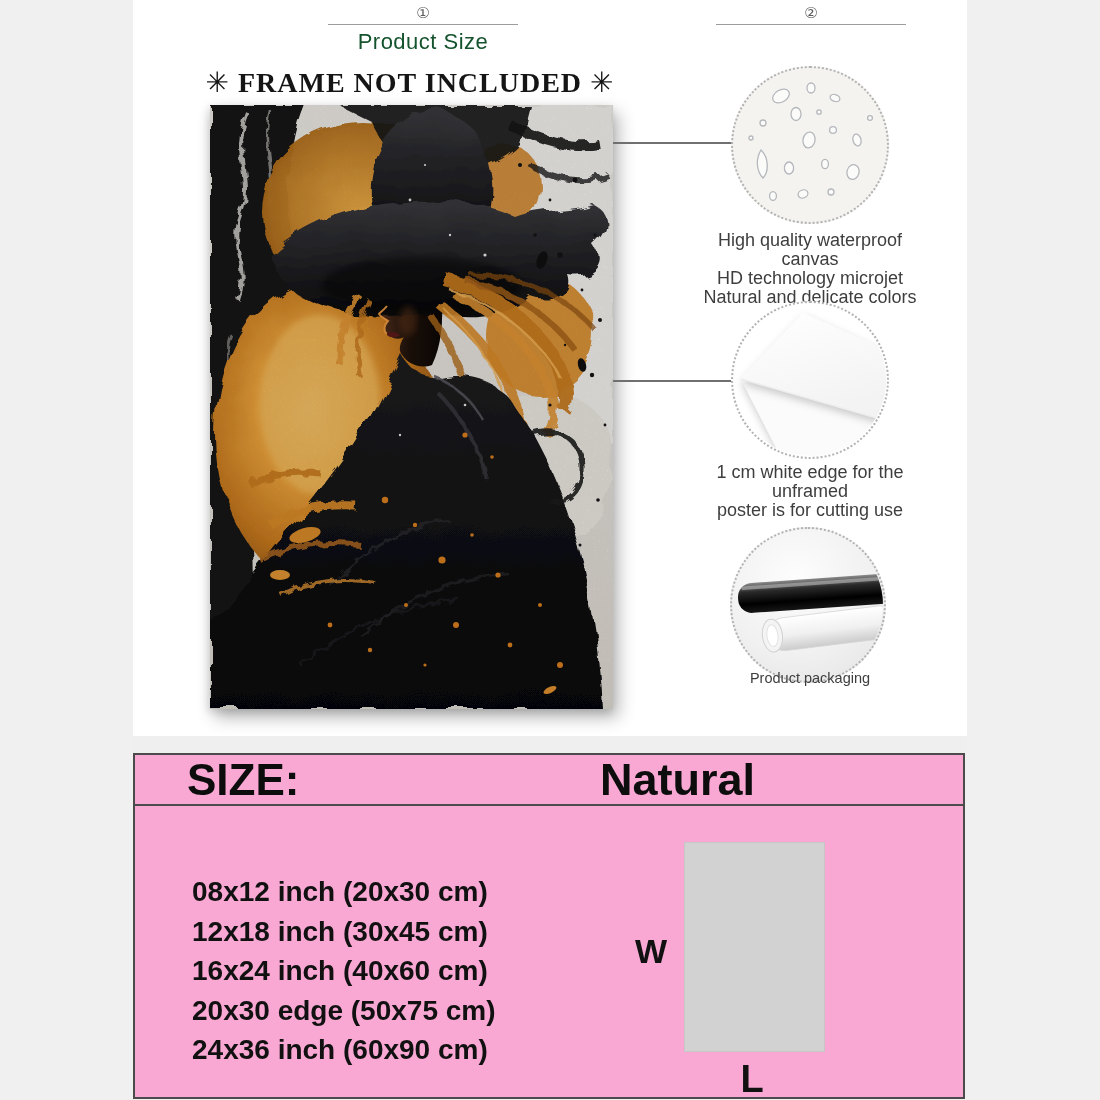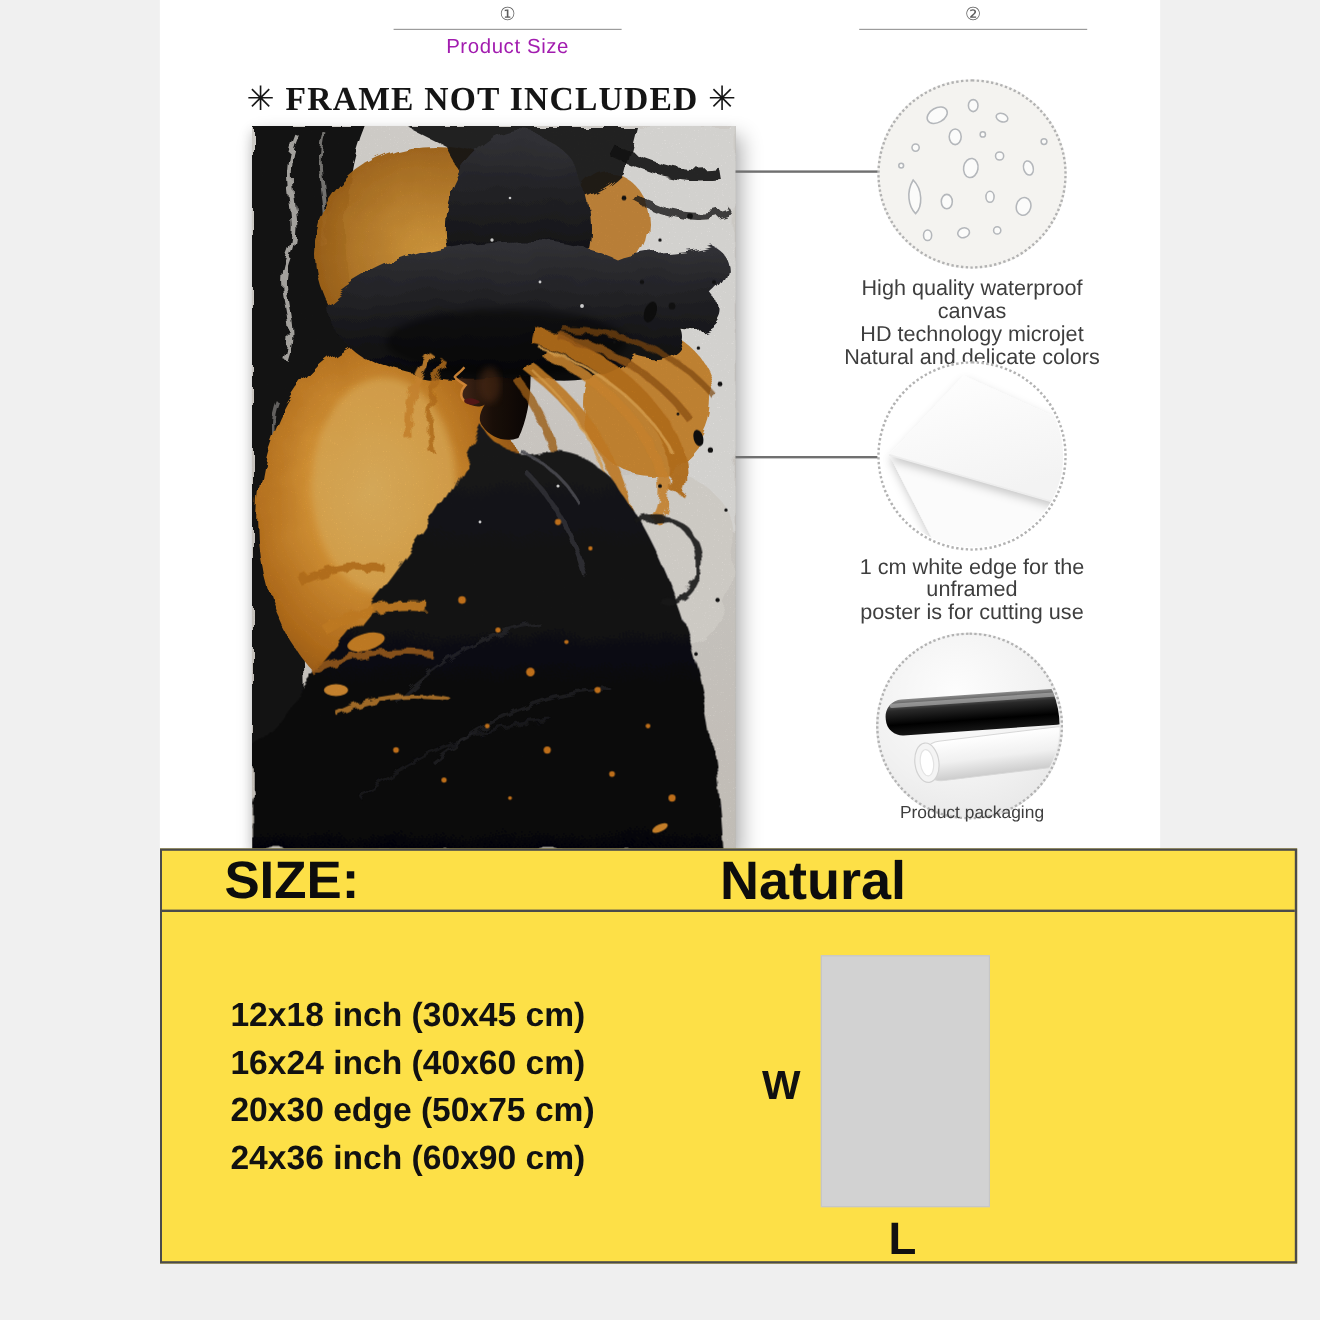--- a/index.html
+++ b/index.html
@@ -7,21 +7,21 @@
   .canvas{position:relative;width:1100px;height:1100px;background:#efefef;overflow:hidden;}
   .white-panel{position:absolute;left:133px;top:0;width:834px;height:736px;background:#ffffff;}
   .strip{position:absolute;top:0;width:133px;height:1100px;background:#f0f0f0;}
   .strip.left{left:0;}
   .strip.right{left:967px;}
 
   
   .sec-head{position:absolute;width:190px;text-align:center;}
   .sec-head .line-wrap{border-bottom:1px solid #9c9c9c;padding-bottom:1px;}
   .sec-num{font-size:15px;color:#5c5c5c;line-height:20px;display:block;}
-  .sec-title{font-size:17px;color:#a21caf;margin-top:4px;letter-spacing:0.5px;}
+  .sec-title{font-size:22px;color:#14532d;margin-top:4px;letter-spacing:0.5px;}
   #head-size{left:328px;top:3px;}
   #head-details{left:716px;top:3px;}
 
   .frame-notice{position:absolute;left:175px;top:66px;width:470px;text-align:center;
     font-family:"Liberation Serif","DejaVu Serif","DejaVu Sans",serif;font-weight:bold;
     font-size:28px;color:#151515;letter-spacing:1px;white-space:nowrap;}
 
   .poster{position:absolute;left:210px;top:105px;width:403px;height:604px;
     box-shadow:5px 8px 16px rgba(0,0,0,.30),-2px 3px 8px rgba(0,0,0,.12);background:#e7e4df;}
   .poster svg{display:block;}
@@ -34,22 +34,22 @@
   #circle-canvas{left:731px;top:66px;width:158px;height:158px;background:#f4f3f0;}
   #circle-edge{left:731px;top:301px;width:158px;height:158px;background:#ffffff;}
   #circle-pack{left:730px;top:527px;width:156px;height:156px;background:radial-gradient(circle at 42% 32%,#fdfdfd 0%,#f1f1f1 55%,#e2e2e2 100%);}
 
   .caption{position:absolute;text-align:center;color:#3e3e3e;font-size:18px;line-height:19px;}
   #caption-canvas{left:690px;top:231px;width:240px;}
   #caption-edge{left:685px;top:463px;width:250px;}
   #caption-pack{left:710px;top:669px;width:200px;font-size:14.5px;}
 
   
-  .size-table{position:absolute;left:133px;top:707px;width:948px;height:346px;box-sizing:border-box;
-    background:#fde047;border:2px solid #4b4b4b;}
+  .size-table{position:absolute;left:133px;top:753px;width:832px;height:346px;box-sizing:border-box;
+    background:#f9a8d4;border:2px solid #4b4b4b;}
   .size-table .thead{position:relative;height:49px;border-bottom:2px solid #4b4b4b;}
   .th-size{position:absolute;left:52px;top:0;font-size:44px;font-weight:bold;color:#0d0d0d;line-height:49px;}
   .th-unframed{position:absolute;left:465px;top:0;font-size:45px;font-weight:bold;color:#0d0d0d;line-height:49px;}
   .size-rows{position:absolute;left:57px;top:117px;font-size:28px;font-weight:bold;color:#111;line-height:39.5px;white-space:nowrap;}
   .dim-rect{position:absolute;left:549px;top:87px;width:141px;height:210px;background:#d2d2d2;border:1px solid #c6c6c6;box-sizing:border-box;}
   .dim-label{position:absolute;font-weight:bold;color:#111;text-align:center;width:44px;}
   #label-w{left:494px;top:177px;font-size:34px;}
   #label-l{left:595px;top:303px;font-size:38px;}
 </style>
 </head>
@@ -330,20 +330,21 @@
   <div class="caption" id="caption-pack">
     <div>Product packaging</div>
   </div>
 
   <div class="size-table">
     <div class="thead">
       <span class="th-size">SIZE:</span>
       <span class="th-unframed">Natural</span>
     </div>
     <div class="size-rows">
+      <div>08x12 inch (20x30 cm)</div>
       <div>12x18 inch (30x45 cm)</div>
       <div>16x24 inch (40x60 cm)</div>
       <div>20x30 edge (50x75 cm)</div>
       <div>24x36 inch (60x90 cm)</div>
     </div>
     <div class="dim-rect"></div>
     <div class="dim-label" id="label-w">W</div>
     <div class="dim-label" id="label-l">L</div>
   </div>
 </div>

